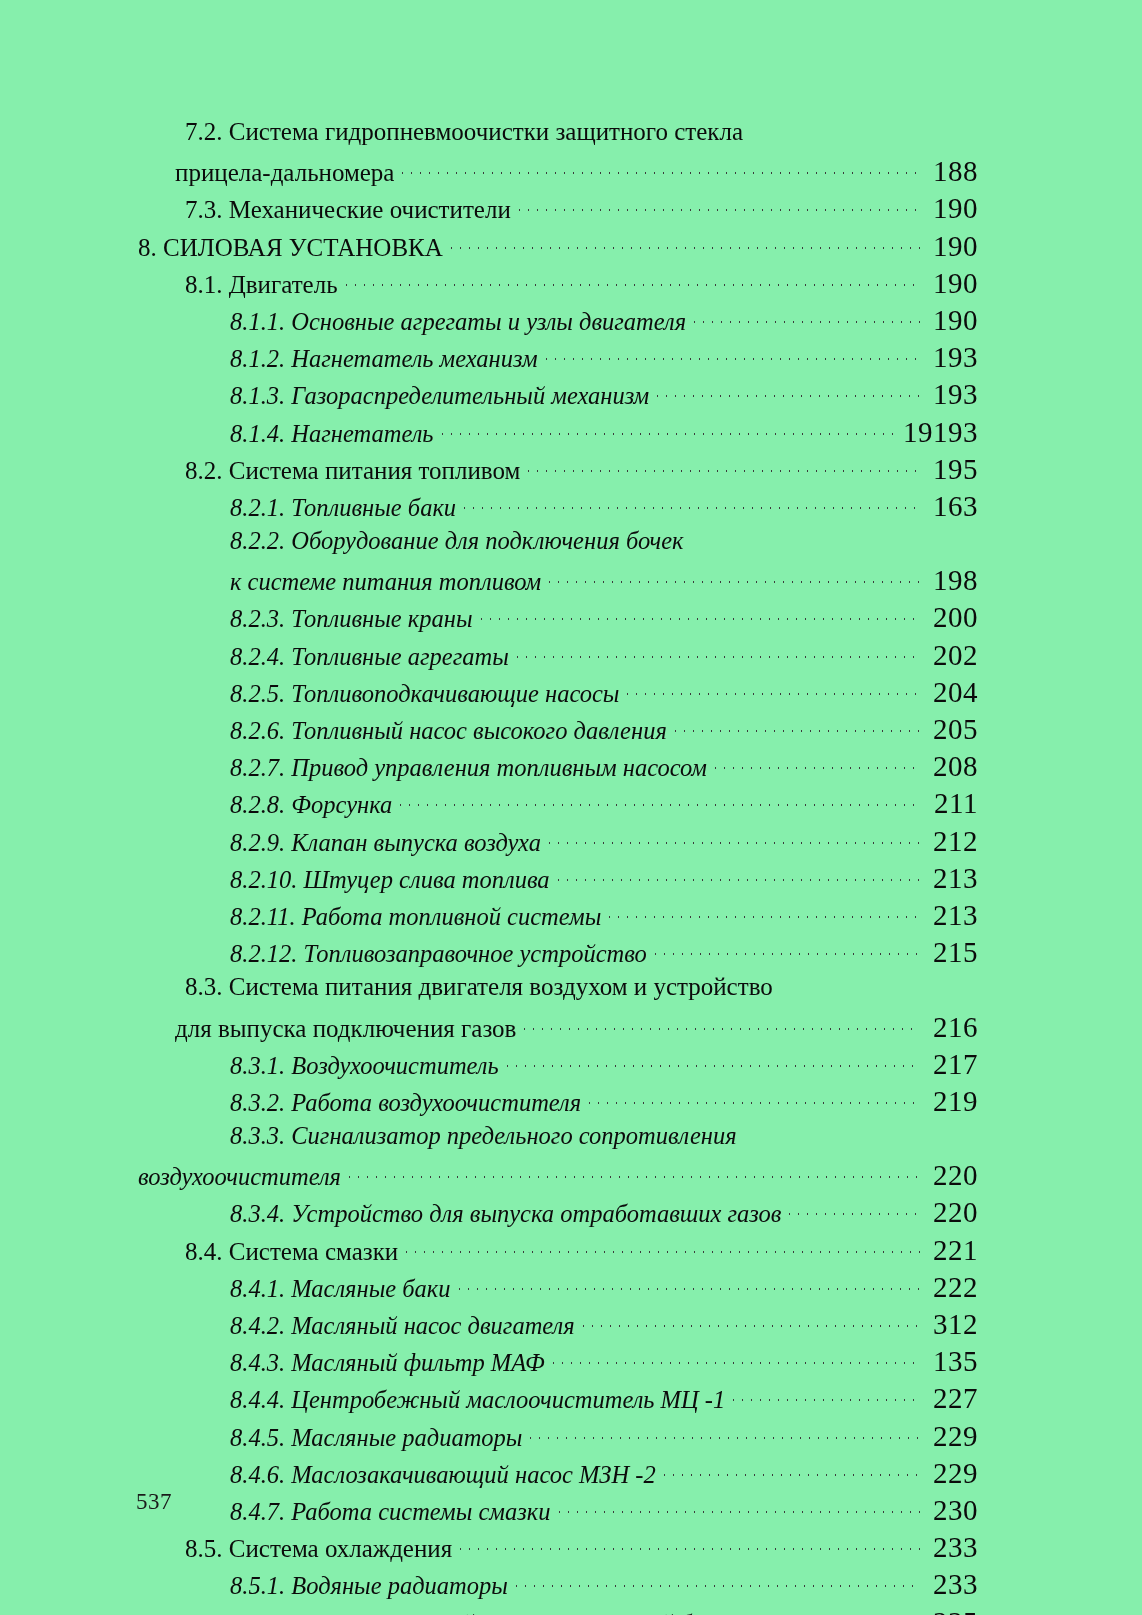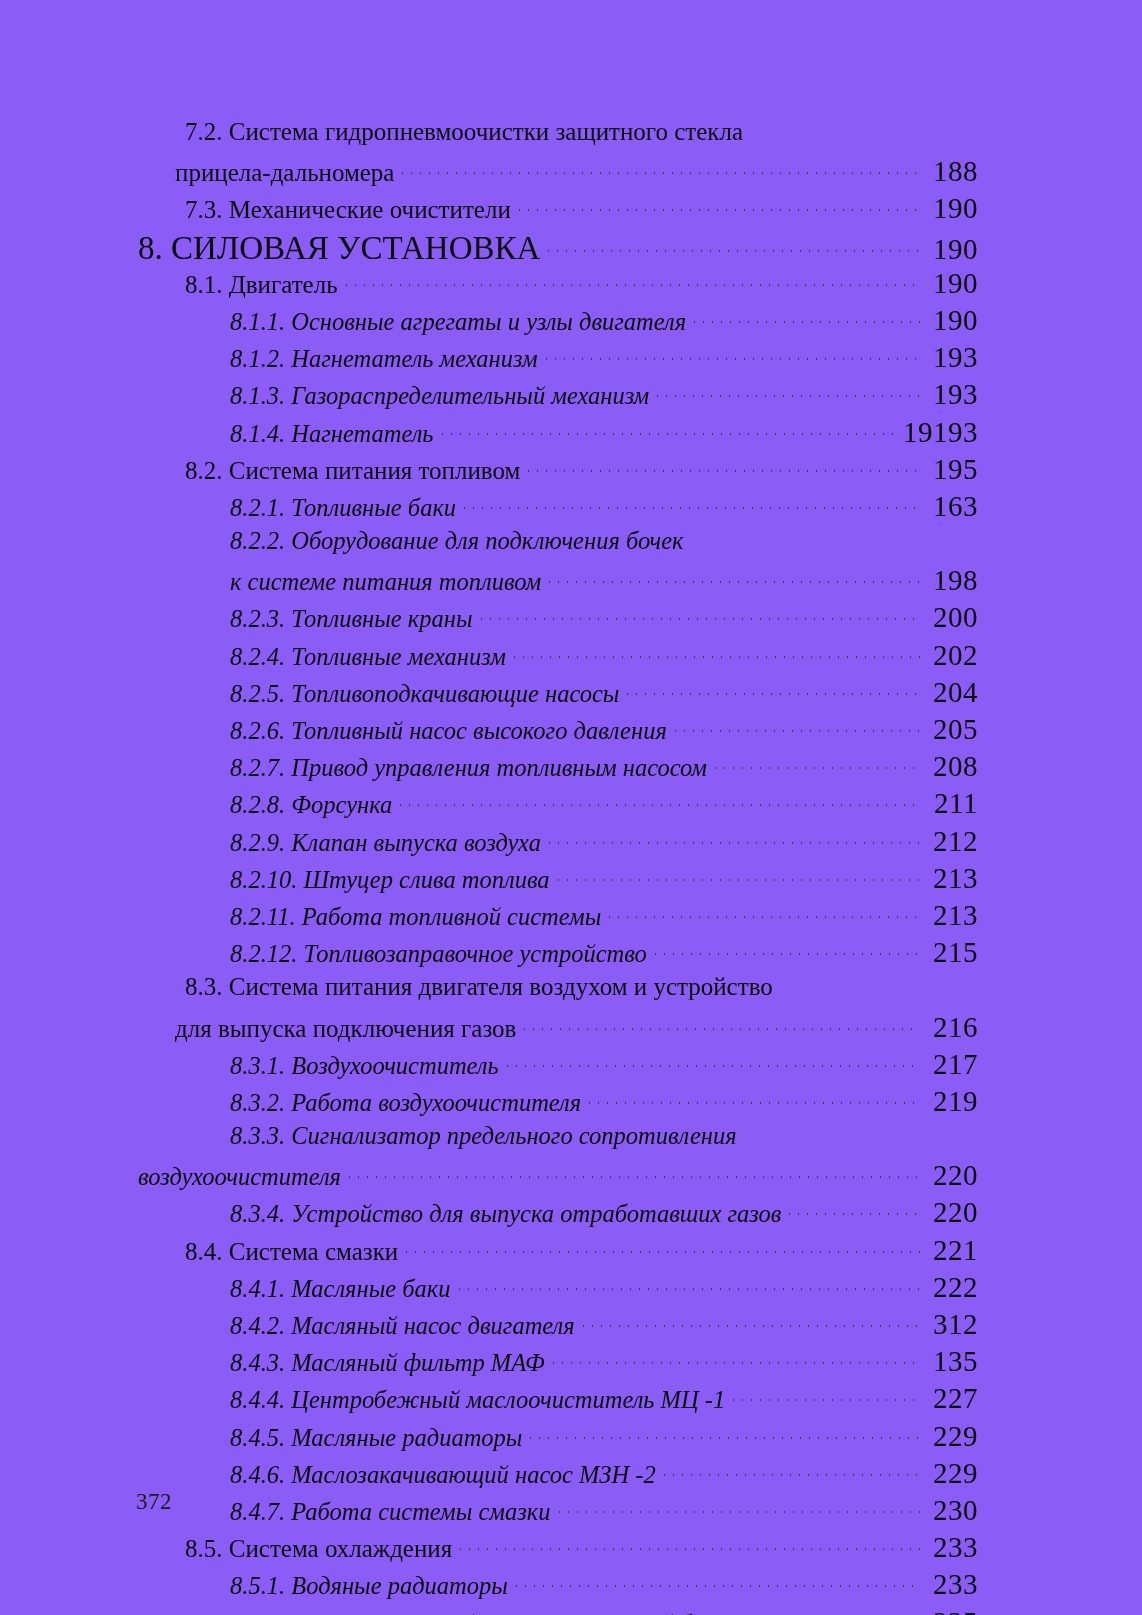--- a/index.html
+++ b/index.html
@@ -15,21 +15,21 @@
     color: #0b0b0b;
     position: relative;
     overflow: hidden;
   }
 
   .page {
     position: absolute;
     left: 0; top: 0;
     width: 1142px;
     height: 1615px;
-    background: #8b5cf6;
+    background: #86efac;
   }
 
   .toc {
     position: absolute;
     left: 0;
     top: 118px;
     width: 1142px;
   }
 
   
@@ -106,21 +106,21 @@
     font-style: italic;
     font-weight: 400;
   }
 
   .toc-page {
     font-size: 29px;
     font-style: normal;
   }
 
   .caps .toc-label {
-    font-size: 33px;
+    font-size: 25px;
   }
 
   .footer-page {
     position: absolute;
     left: 136px;
     top: 1489px;
     font-size: 23px;
     color: #1a1a1a;
     letter-spacing: 0.5px;
   }
@@ -195,21 +195,21 @@
         <span class="toc-label">к системе питания топливом</span>
         <span class="toc-leader"></span>
         <span class="toc-page">198</span>
       </div>
       <div class="toc-row lvl3">
         <span class="toc-label">8.2.3. Топливные краны</span>
         <span class="toc-leader"></span>
         <span class="toc-page">200</span>
       </div>
       <div class="toc-row lvl3">
-        <span class="toc-label">8.2.4. Топливные механизм</span>
+        <span class="toc-label">8.2.4. Топливные агрегаты</span>
         <span class="toc-leader"></span>
         <span class="toc-page">202</span>
       </div>
       <div class="toc-row lvl3">
         <span class="toc-label">8.2.5. Топливоподкачивающие насосы</span>
         <span class="toc-leader"></span>
         <span class="toc-page">204</span>
       </div>
       <div class="toc-row lvl3">
         <span class="toc-label">8.2.6. Топливный насос высокого давления</span>
@@ -331,15 +331,15 @@
         <span class="toc-leader"></span>
         <span class="toc-page">233</span>
       </div>
       <div class="toc-row lvl3">
         <span class="toc-label">8.5.2. Расширительный и пополнительный бачки</span>
         <span class="toc-leader"></span>
         <span class="toc-page">235</span>
       </div>
     </div>
 
-  <div class="footer-page">372</div>
+  <div class="footer-page">537</div>
 
 </div>
 
 </body></html>

